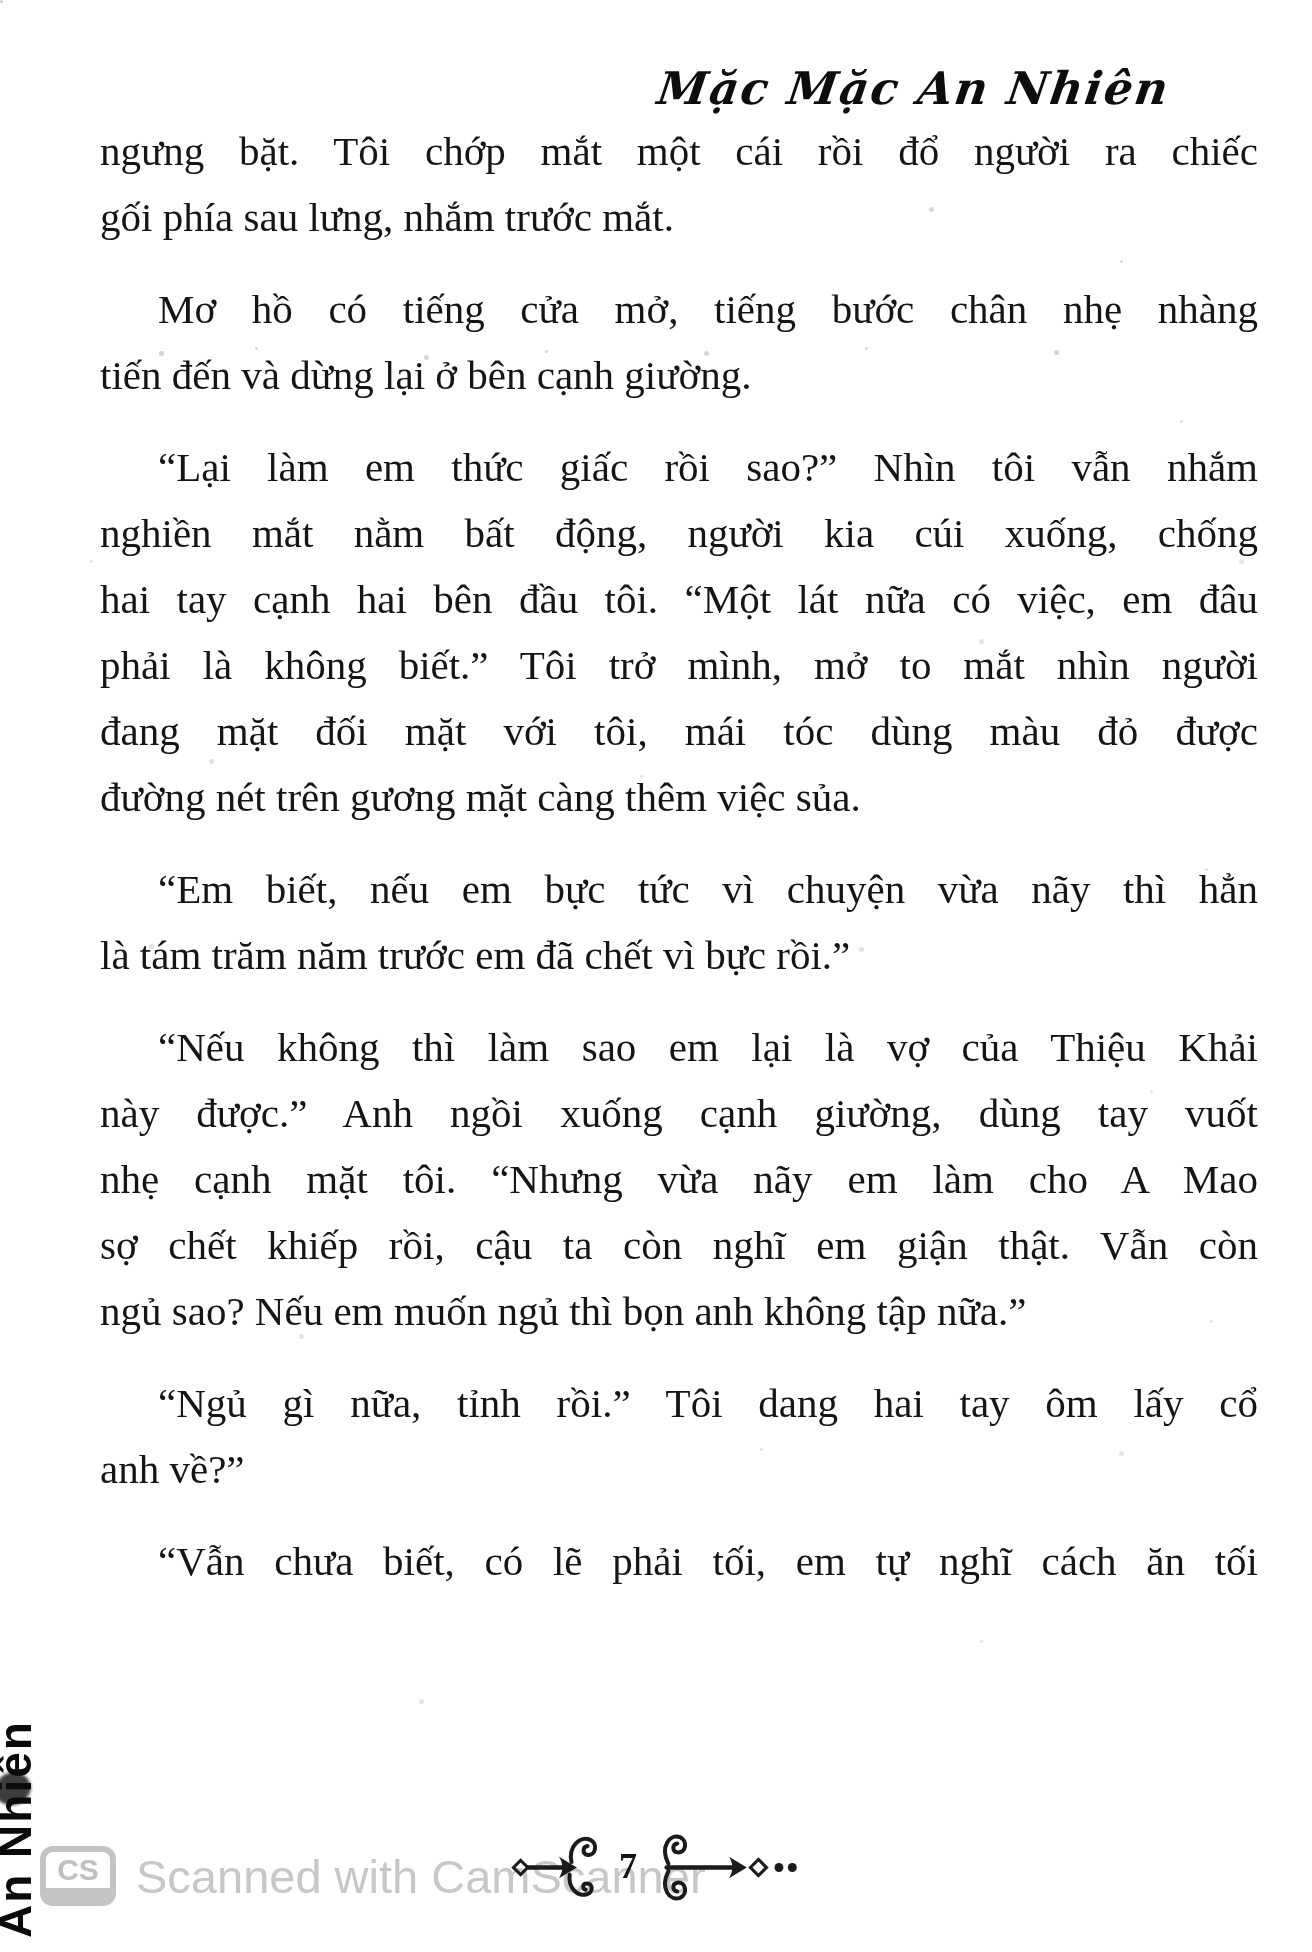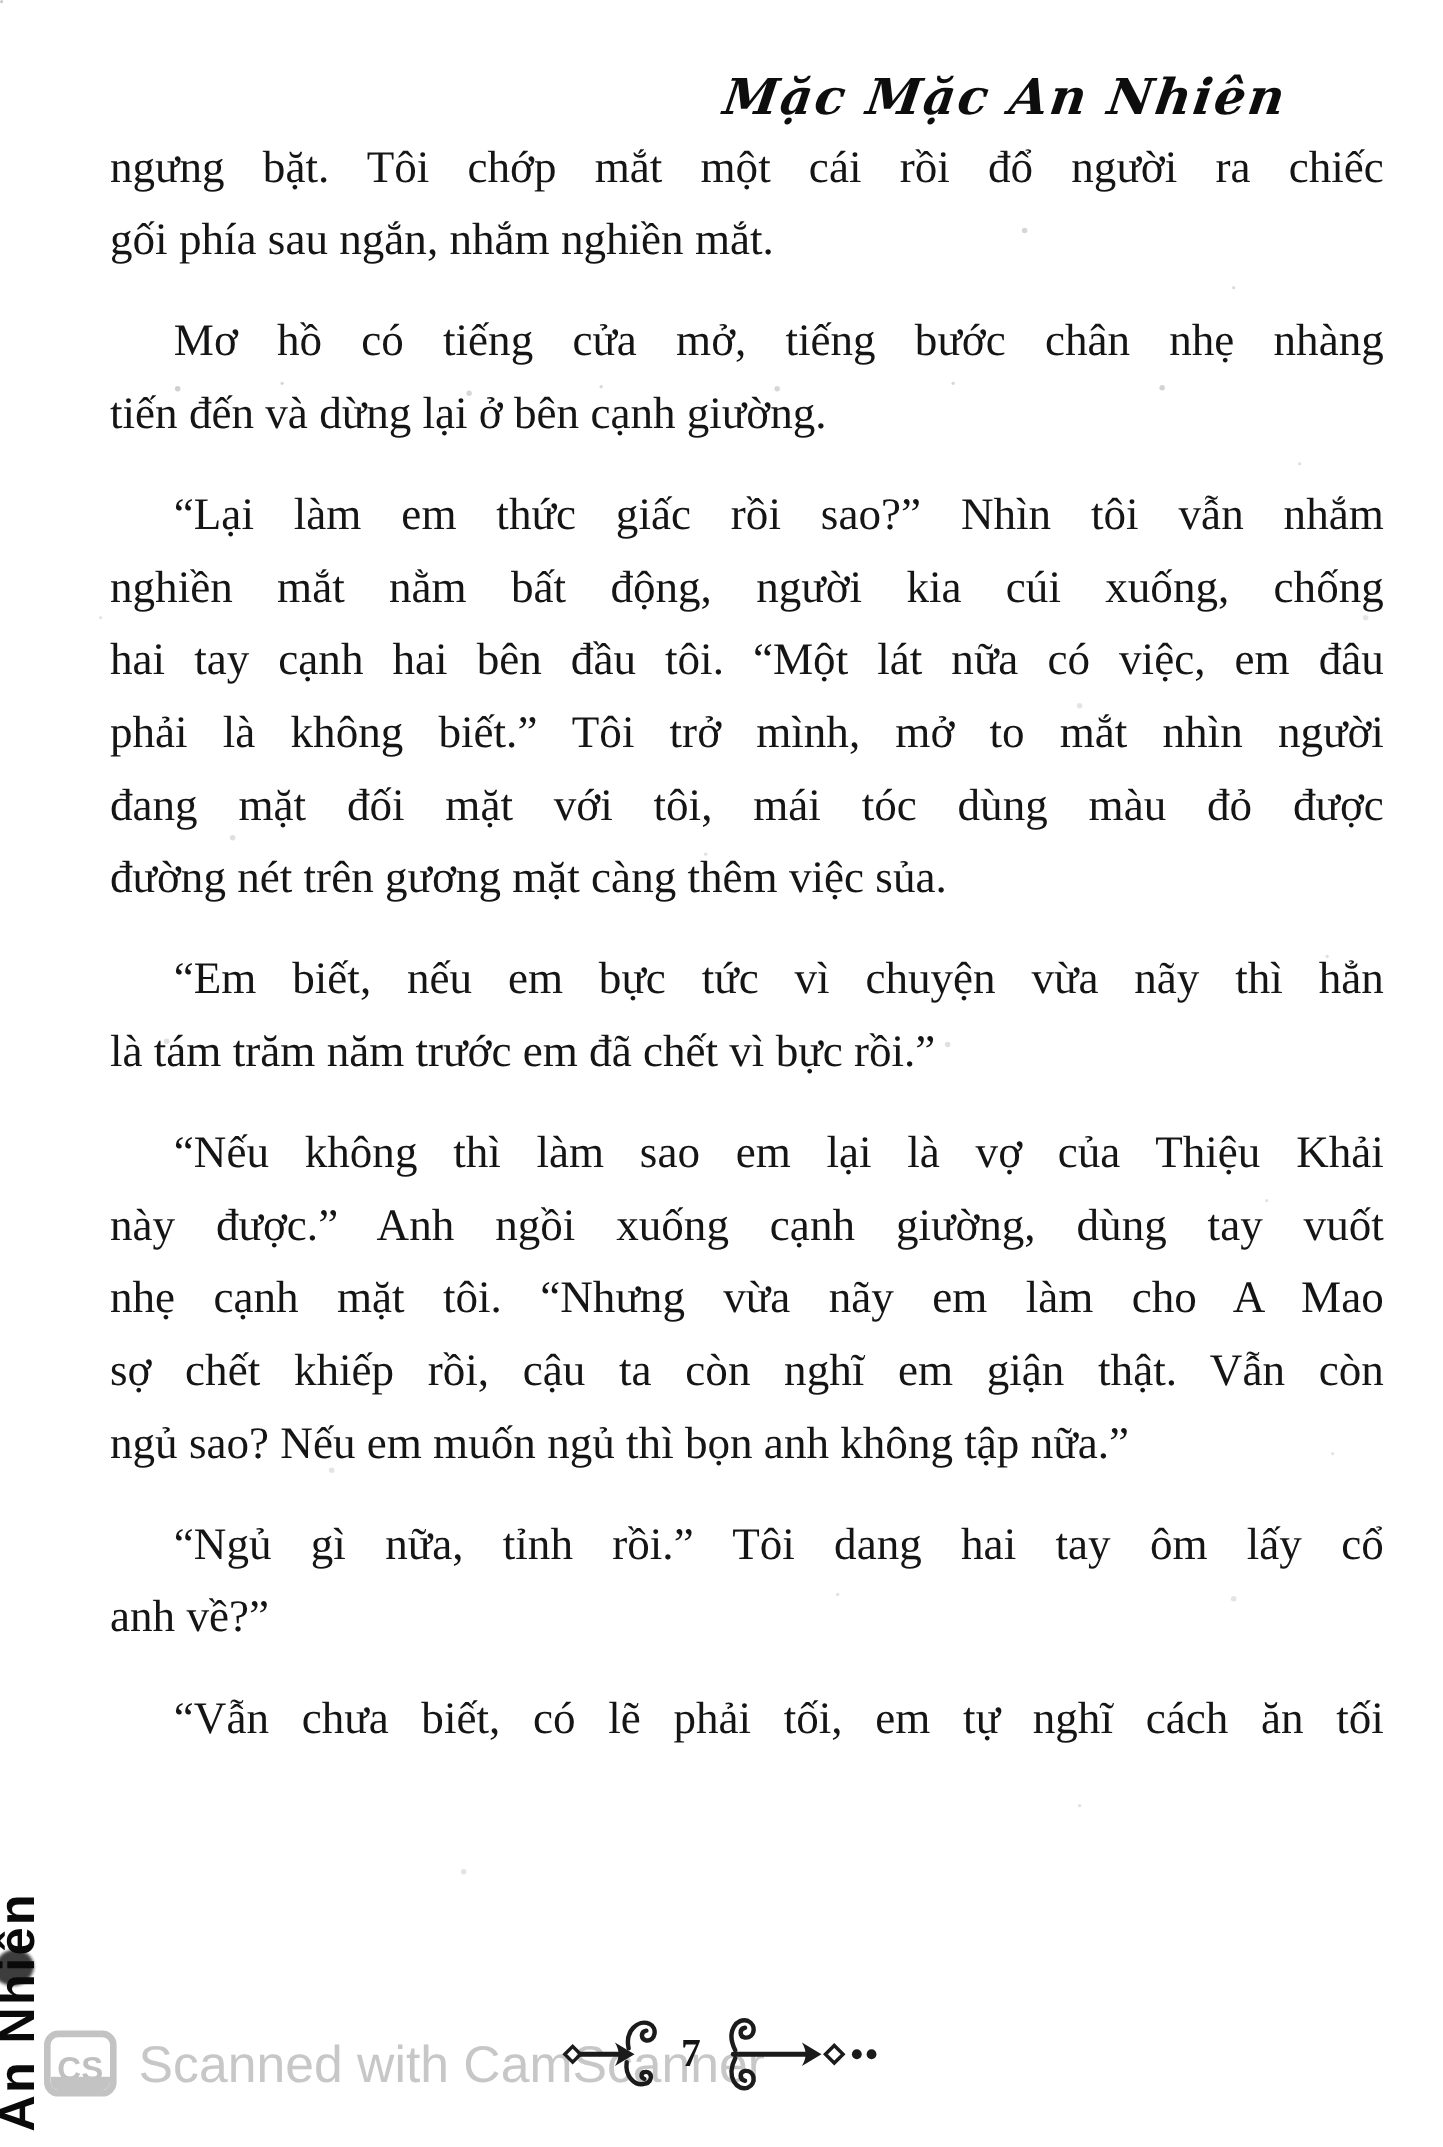--- a/index.html
+++ b/index.html
@@ -68,23 +68,23 @@
     padding-bottom:4px;
   }
   
   .watermark{
     position:absolute;left:40px;top:1846px;
     display:flex;align-items:center;gap:20px;
     z-index:2;
   }
   .cs-logo{
     position:relative;box-sizing:border-box;
-    width:66px;height:60px;
+    width:76px;height:60px;
     border:6px solid #c3c3c3;border-radius:13px;
-    display:flex;align-items:flex-end;justify-content:center;
+    display:flex;align-items:flex-start;justify-content:center;
     overflow:hidden;
   }
   .cs-logo-letters{
     font-family:"Liberation Sans",sans-serif;
     font-weight:bold;font-size:30px;line-height:36px;
     color:#c0c0c0;letter-spacing:0px;
   }
   .cs-logo-bar{
     position:absolute;left:0;right:0;bottom:0;height:12px;
     background:#c3c3c3;
@@ -115,21 +115,21 @@
 
 <div class="page">
 
   <div class="noise"></div>
 
   <div class="running-head">Mặc Mặc An Nhiên</div>
 
   <div class="body-text">
       <div class="para">
         <div class="line">ngưng bặt. Tôi chớp mắt một cái rồi đổ người ra chiếc</div>
-        <div class="line last">gối phía sau ngắn, nhắm nghiền mắt.</div>
+        <div class="line last">gối phía sau lưng, nhắm trước mắt.</div>
       </div>
       <div class="para indent">
         <div class="line">Mơ hồ có tiếng cửa mở, tiếng bước chân nhẹ nhàng</div>
         <div class="line last">tiến đến và dừng lại ở bên cạnh giường.</div>
       </div>
       <div class="para indent">
         <div class="line">“Lại làm em thức giấc rồi sao?” Nhìn tôi vẫn nhắm</div>
         <div class="line">nghiền mắt nằm bất động, người kia cúi xuống, chống</div>
         <div class="line">hai tay cạnh hai bên đầu tôi. “Một lát nữa có việc, em đâu</div>
         <div class="line">phải là không biết.” Tôi trở mình, mở to mắt nhìn người</div>

